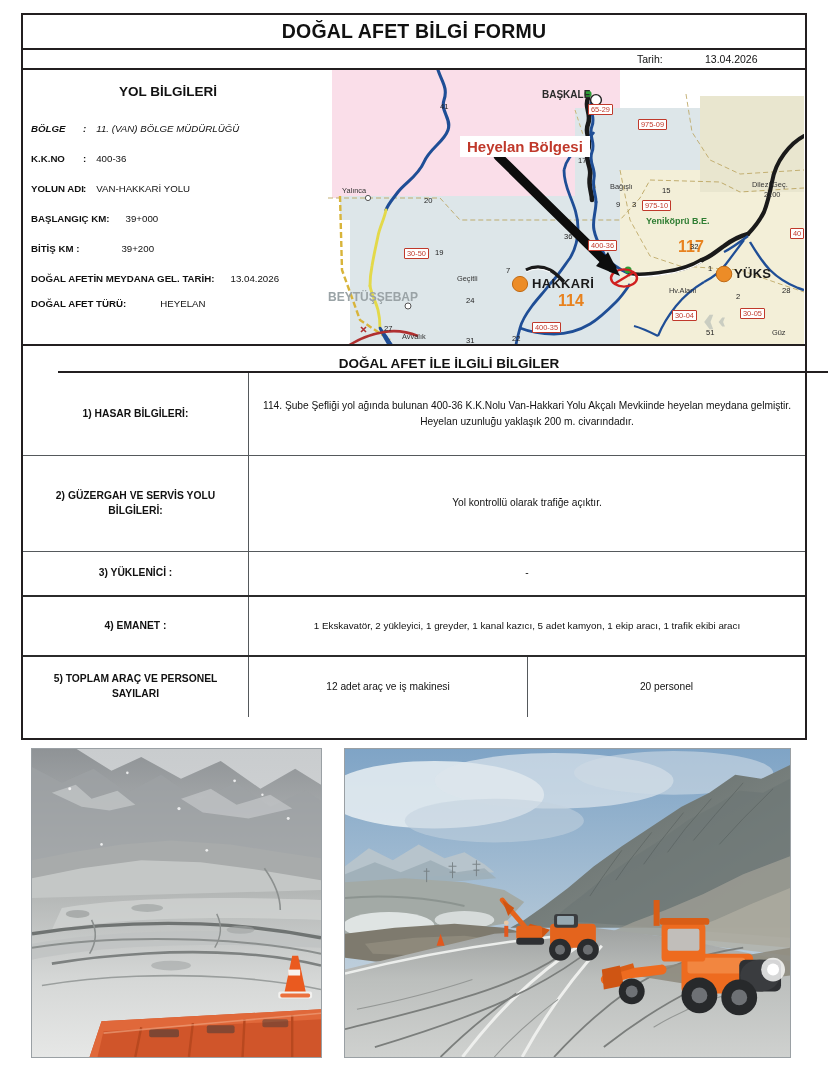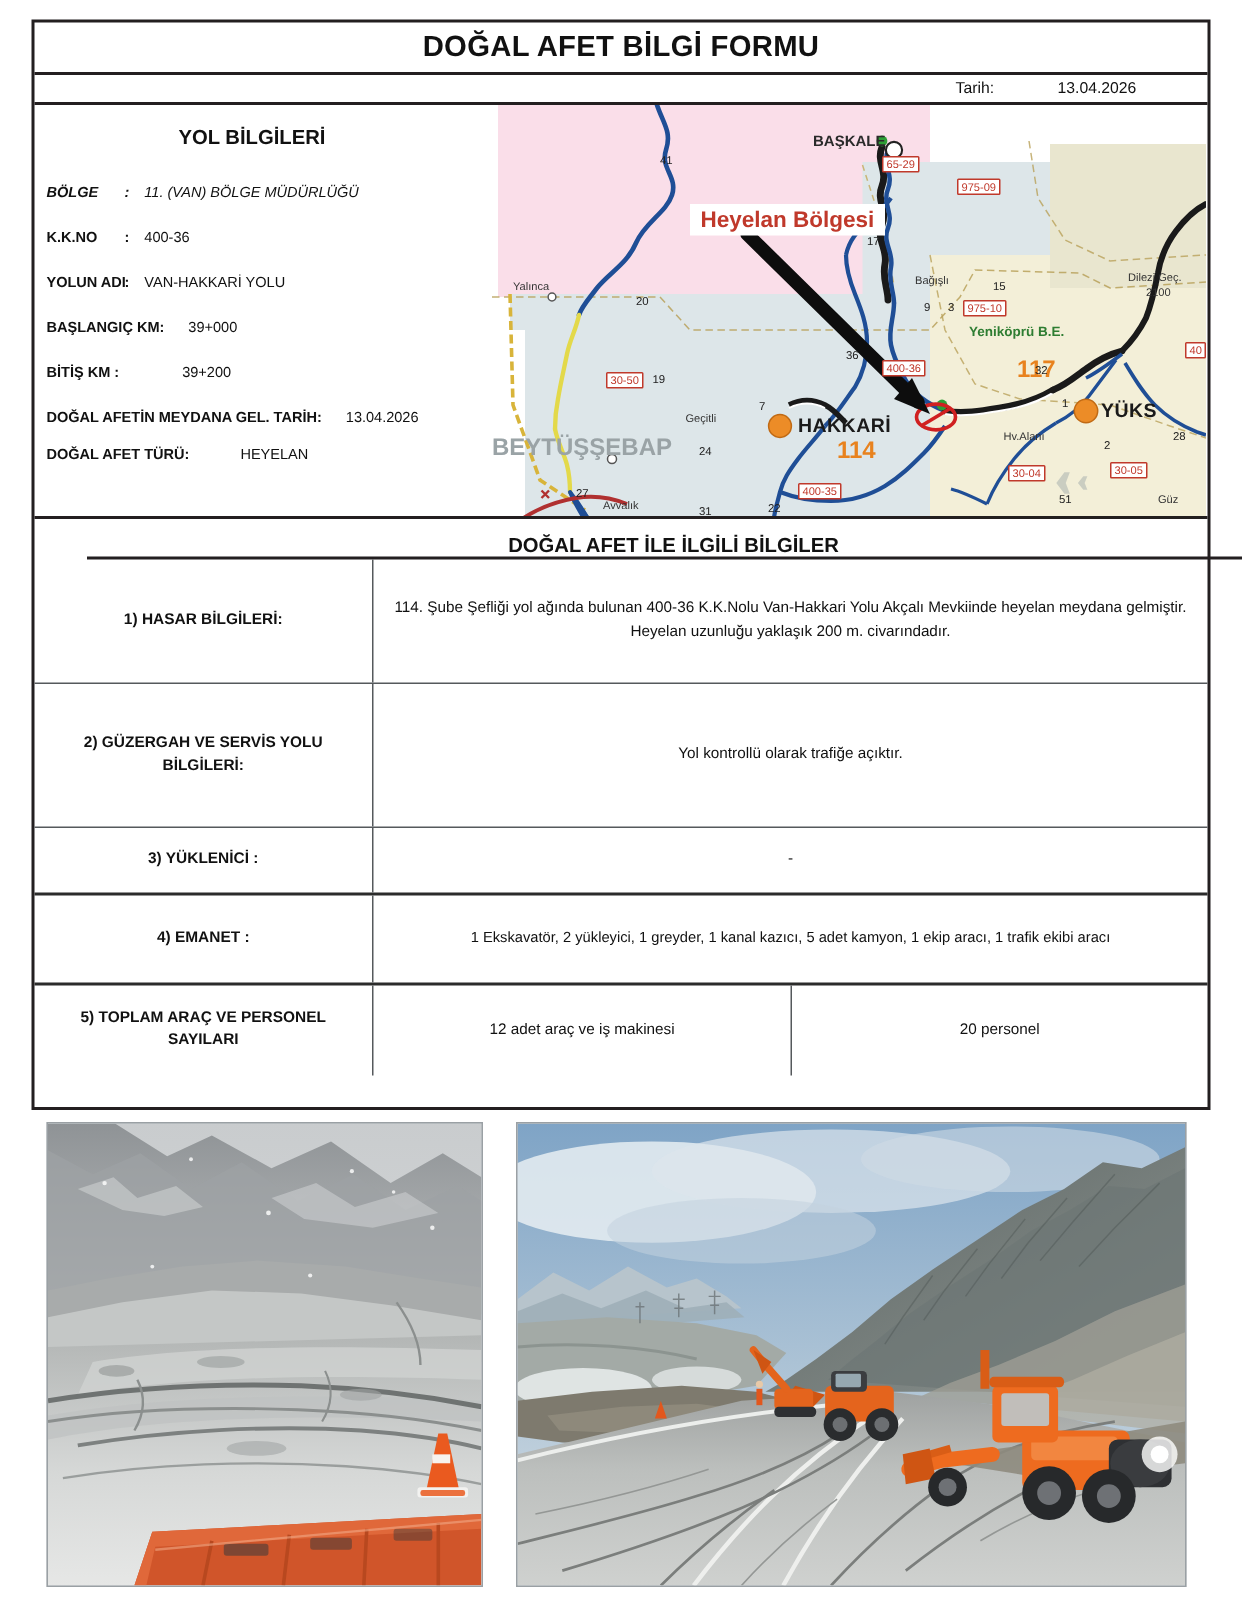--- a/index.html
+++ b/index.html
@@ -100,21 +100,21 @@
   .rgn-blue   { background: #dde6e9; }
   .rgn-beige  { background: #f3efd8; }
   .rgn-cream  { background: #e9e6cf; }
   .rgn-white  { background: #ffffff; }
 
   
   .mlabel { position: absolute; font-size: 7.4px; color: #333; white-space: nowrap; font-family: "Liberation Sans", sans-serif; }
   .mlabel.city { font-size: 13px; font-weight: bold; color: #1a1a1a; letter-spacing: .3px; }
   .mlabel.city-sm { font-size: 10px; font-weight: bold; color: #2a2a2a; }
   .mlabel.citynum { font-size: 16px; font-weight: bold; color: #e8821e; }
-  .mlabel.faded { color: #9aa3a6; font-size: 16px; font-weight: bold; }
+  .mlabel.faded { color: #9aa3a6; font-size: 12px; font-weight: bold; }
   .mlabel.green { color: #2e7d32; font-size: 9px; font-weight: bold; }
   .mlabel.num { font-size: 7.6px; color: #222; }
   .shield {
     position: absolute; font-size: 7.4px; color: #c0392b;
     border: 1px solid #c0392b; background: #fff;
     padding: 0 2px; border-radius: 1px; white-space: nowrap;
   }
 
   .heyelan-label {
     position: absolute; left: 140px; top: 66px;

